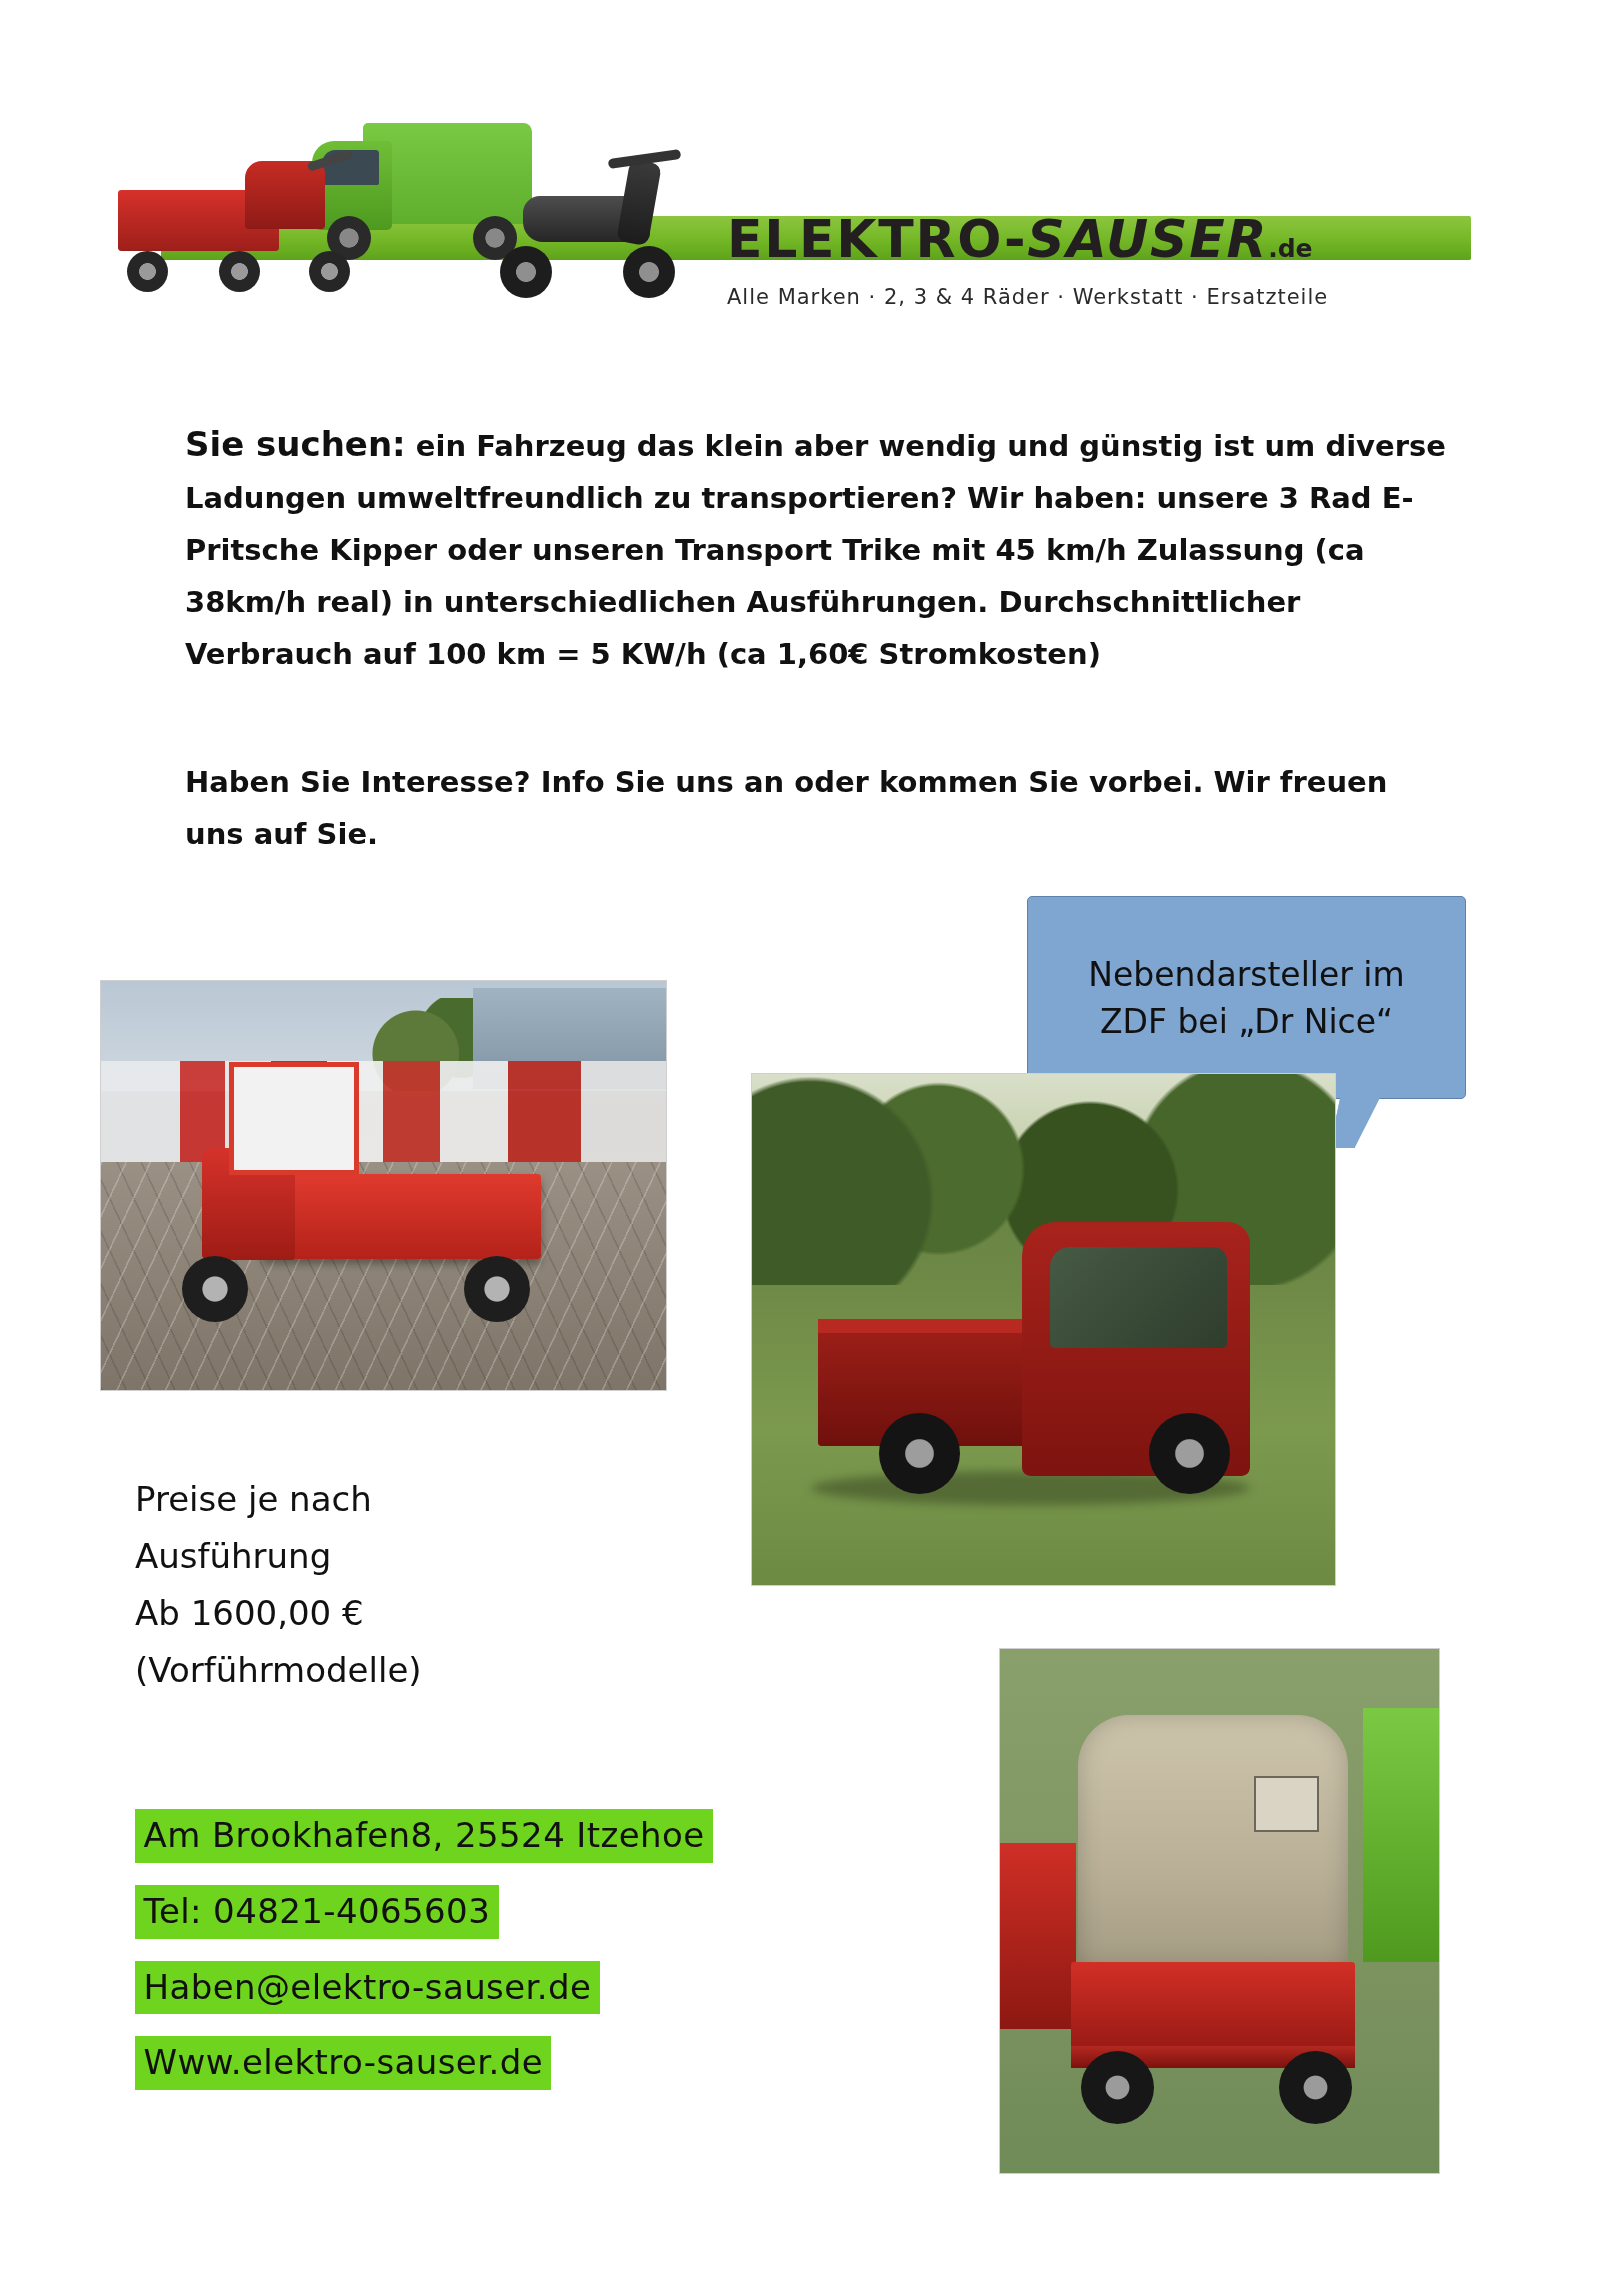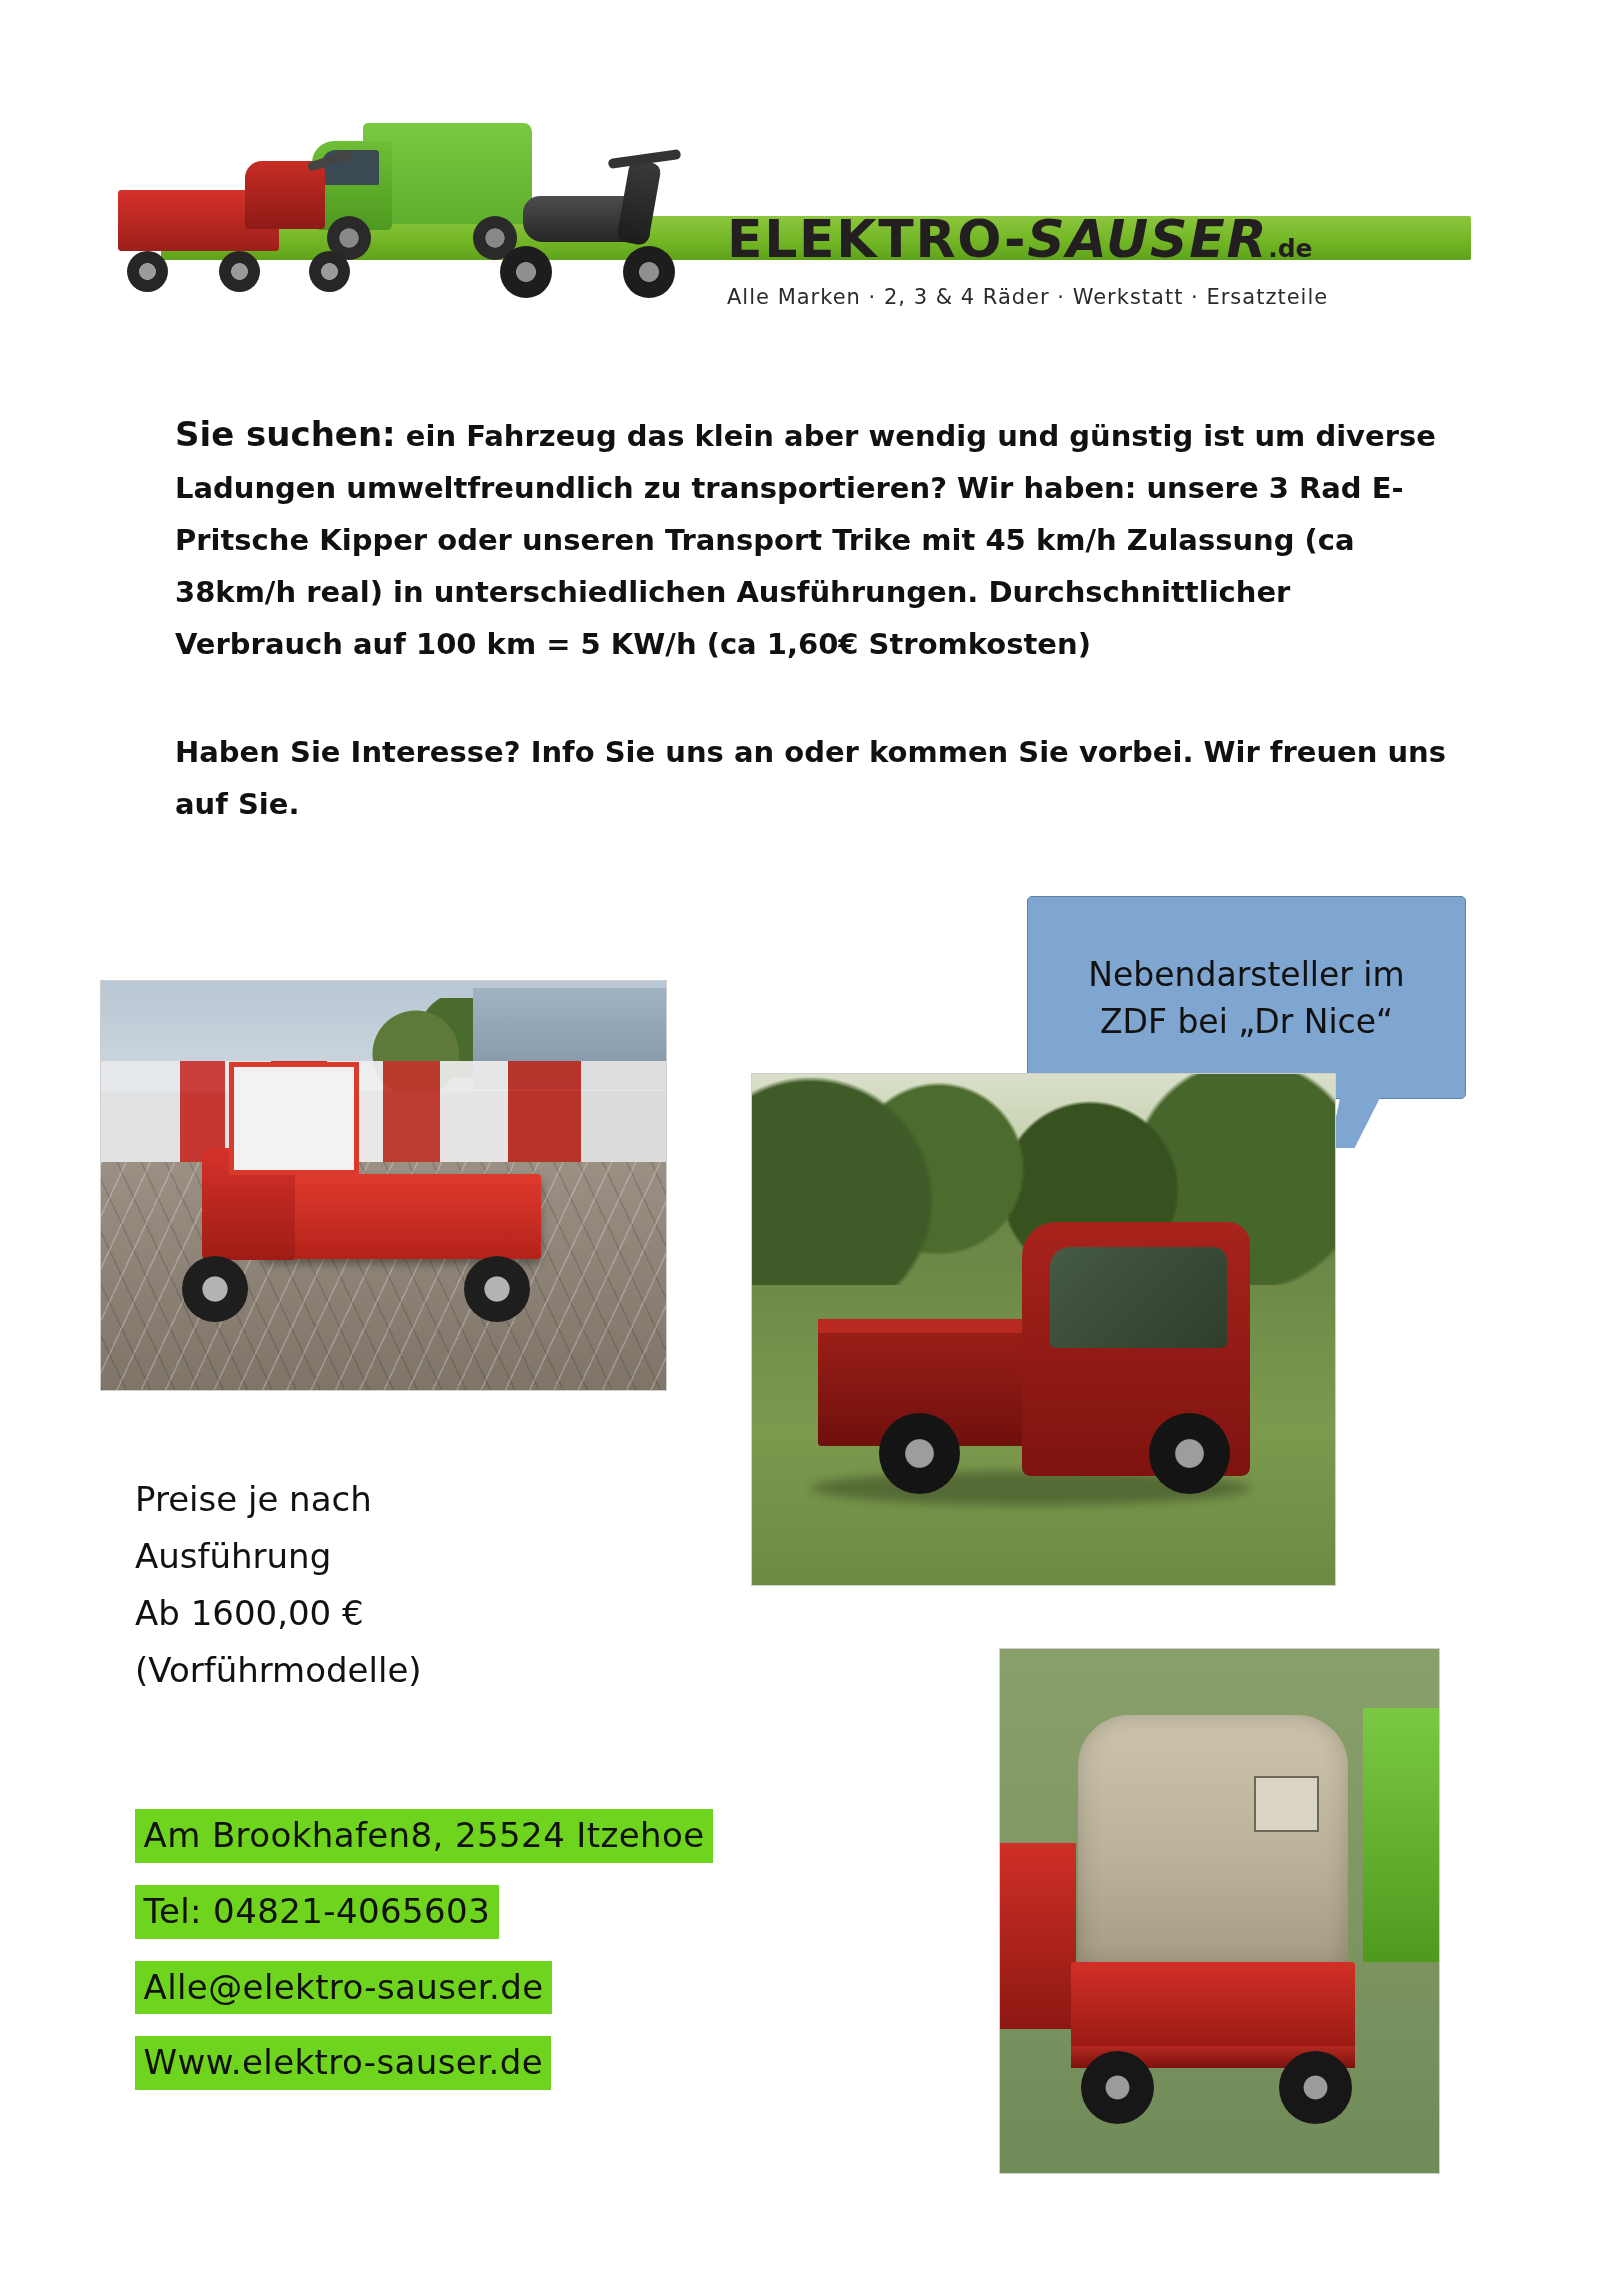--- a/index.html
+++ b/index.html
@@ -217,21 +217,21 @@
     width: 1285px;
     font-family: "DejaVu Sans", sans-serif;
     font-weight: bold;
     font-size: 29px;
     line-height: 52px;
     color: #111;
   }
   .body-text .lead {
     font-size: 34px;
   }
-  .body-text p { margin: 2px; }
+  .body-text p { margin: 12px; }
   .body-text .gap { height: 52px; }
 
   
   .bubble {
     position: absolute;
     left: 1027px;
     top: 896px;
     width: 439px;
     height: 203px;
     background: #7fa6d0;
@@ -539,18 +539,18 @@
   <div class="price-block">
     <p>Preise je nach</p>
     <p>Ausführung</p>
     <p>Ab 1600,00 €</p>
     <p>(Vorführmodelle)</p>
   </div>
 
   <div class="contact">
     <span class="line"><span class="hl">Am Brookhafen8, 25524 Itzehoe</span></span>
     <span class="line"><span class="hl">Tel: 04821-4065603</span></span>
-    <span class="line"><span class="hl">Alle@elektro-sauser.de</span></span>
+    <span class="line"><span class="hl">Haben@elektro-sauser.de</span></span>
     <span class="line"><span class="hl">Www.elektro-sauser.de</span></span>
   </div>
 
 </div>
 
 
 </body></html>

